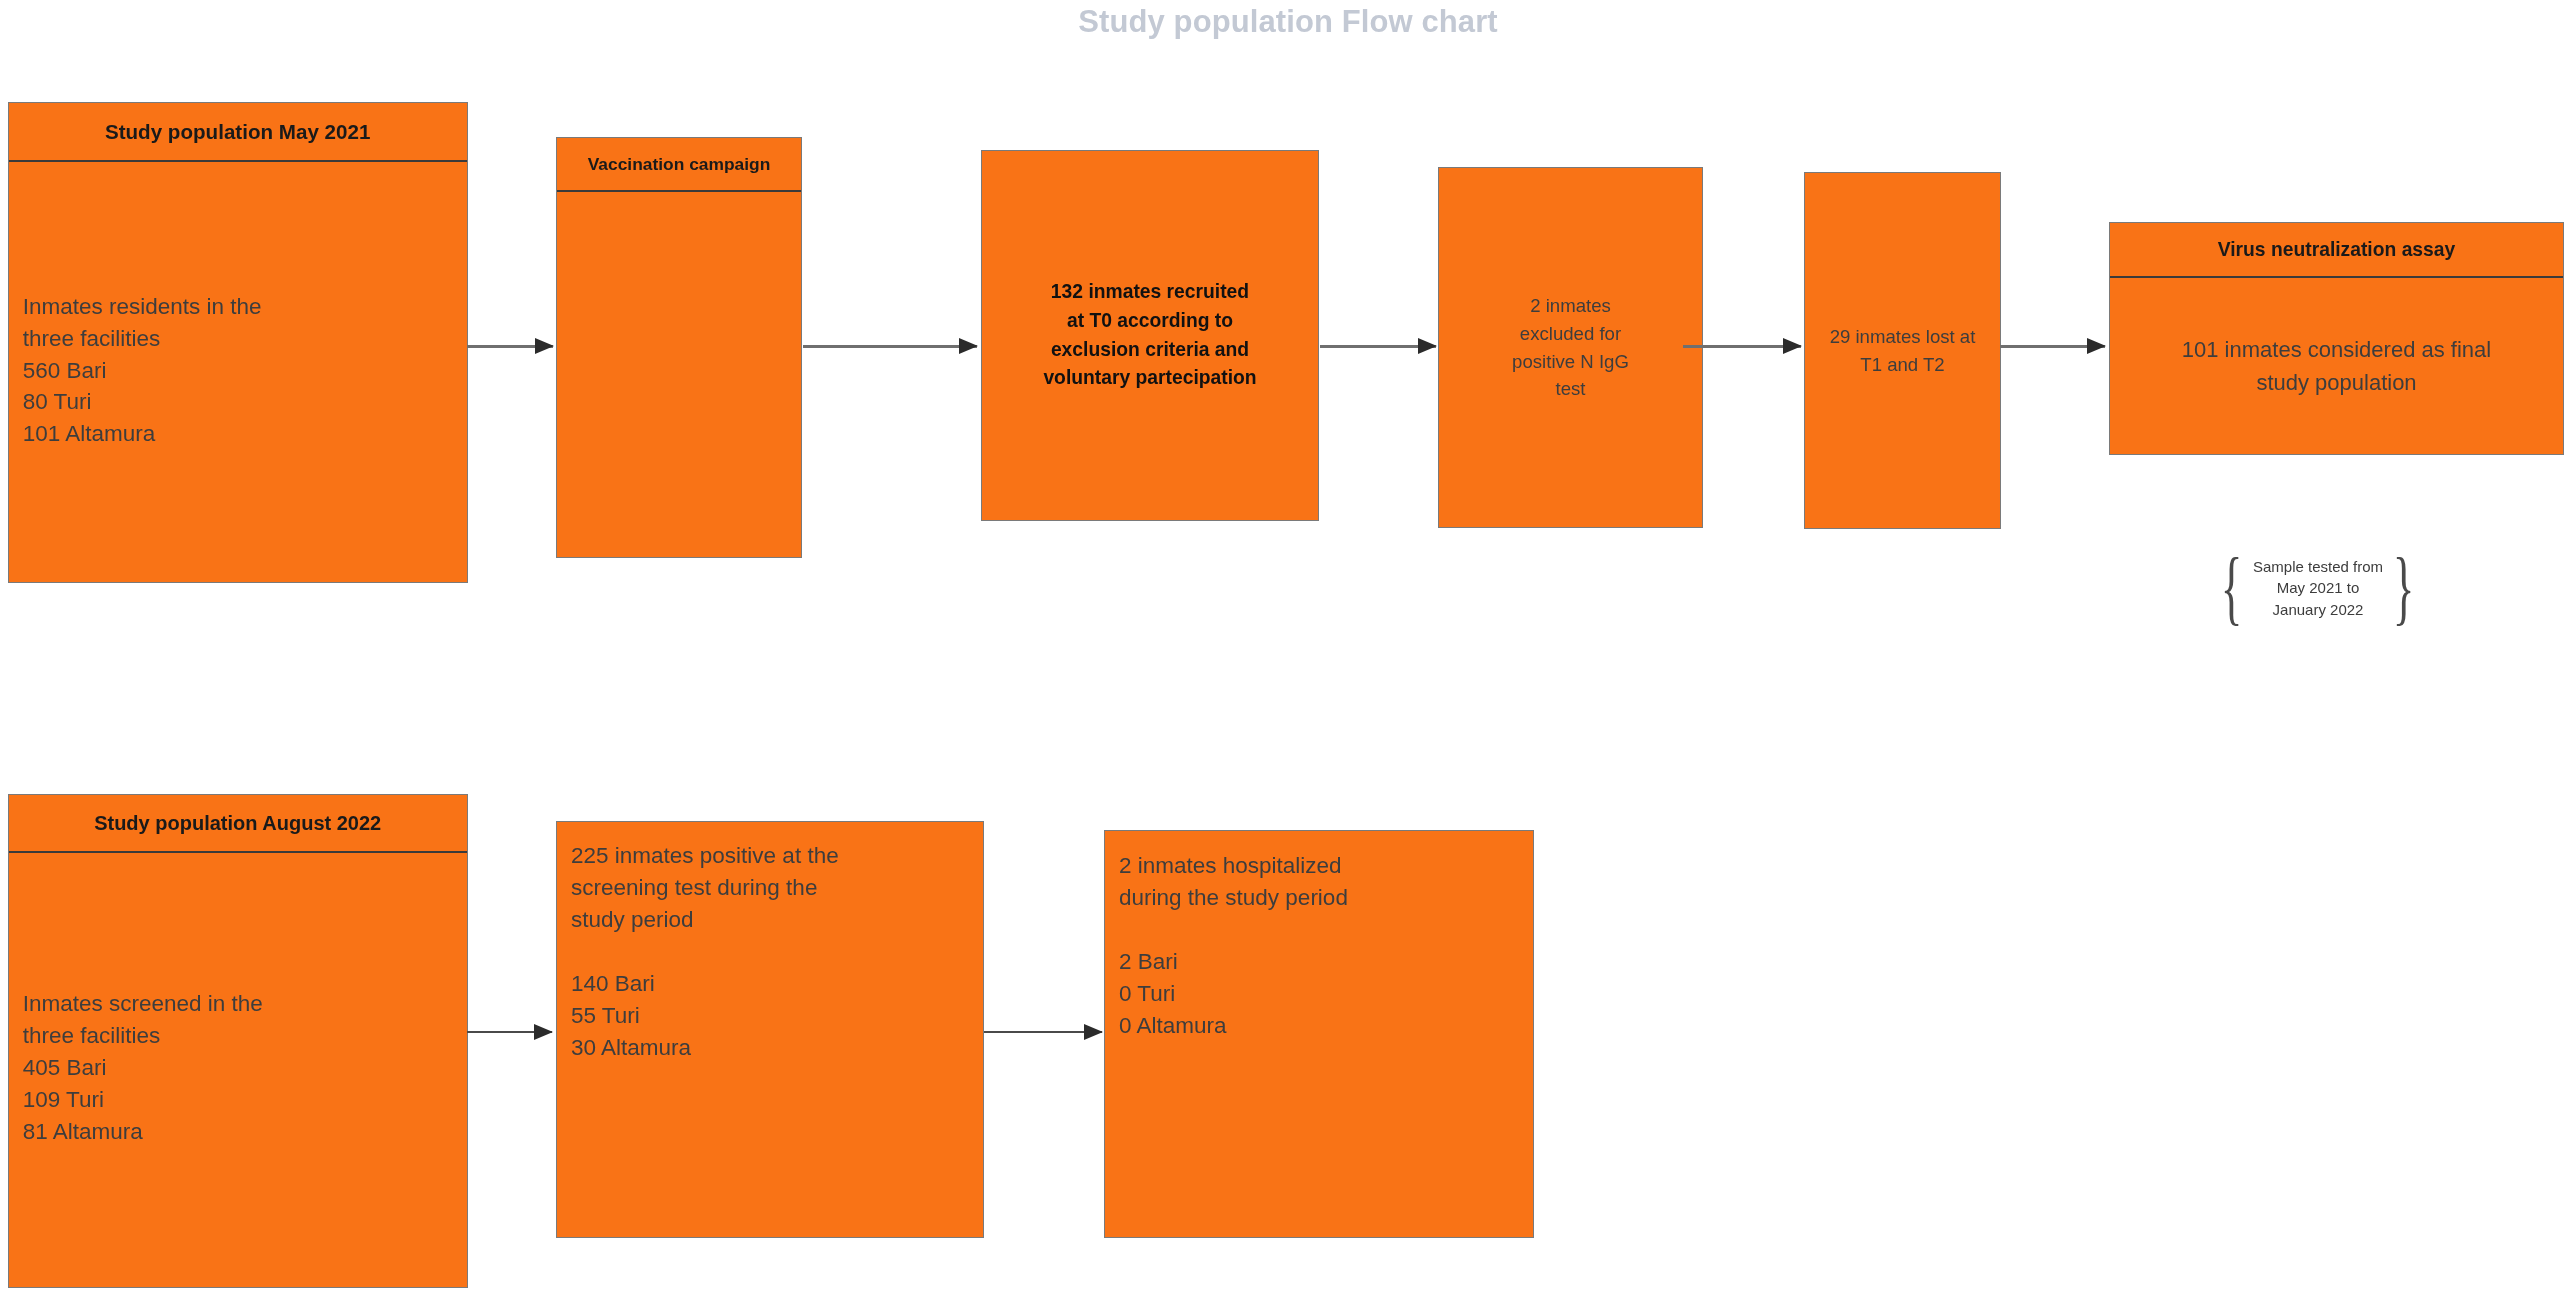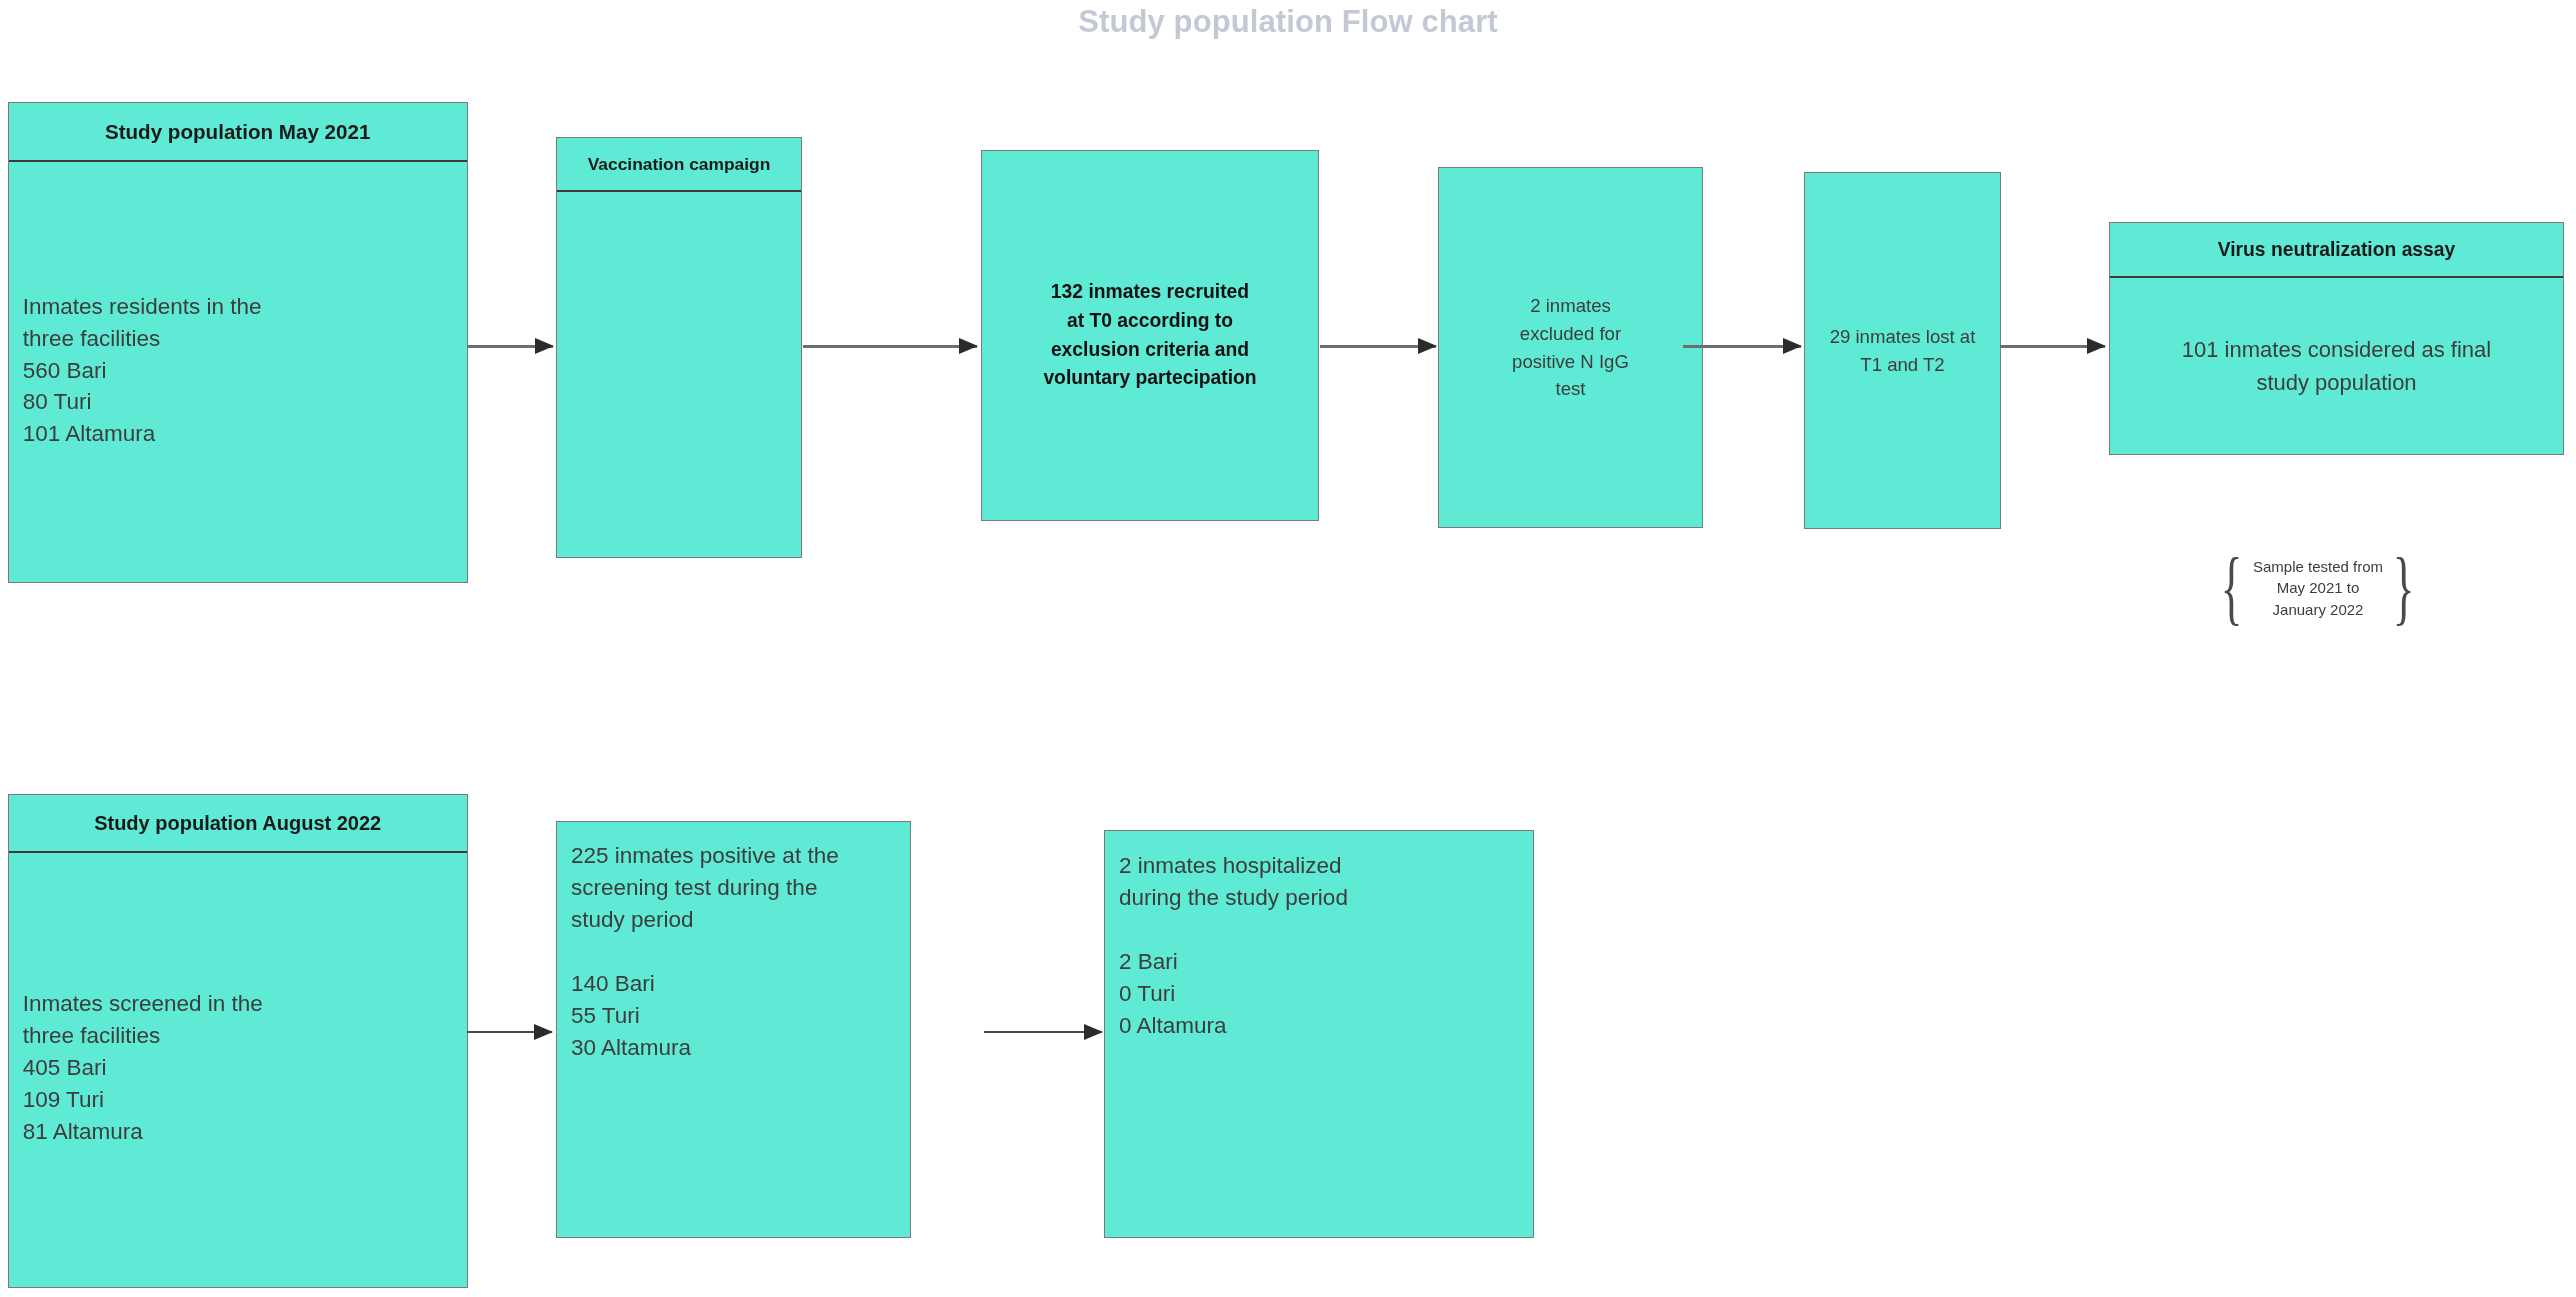--- a/index.html
+++ b/index.html
@@ -30,21 +30,21 @@
     font-weight: bold;
     color: #c3c9d4;
     letter-spacing: 0.1px;
     white-space: nowrap;
   }
 
   
   .node {
     position: absolute;
     box-sizing: border-box;
-    background: #5eead4;
+    background: #f97316;
     border: 1.9px solid #7a7a7a;
   }
   .node .hdr {
     box-sizing: border-box;
     width: 100%;
     text-align: center;
     font-weight: bold;
     color: #1a1a1a;
     border-bottom: 2.6px solid #3a3a3a;
     display: flex;
@@ -177,21 +177,21 @@
     <div class="hdr" style="height:58px; font-size:20px;">Study population August 2022</div>
     <div class="body v-center" style="height:430px; font-size:22.5px; line-height:1.42; padding:0 14px;">Inmates screened in the
 three facilities
 405 Bari
 109 Turi
 81 Altamura</div>
   </div>
 
   <div class="arrow thin" style="left:467px; top:1031px; width:85px;"></div>
 
-  <div class="node" style="left:556px; top:821px; width:355px; height:417px;">
+  <div class="node" style="left:556px; top:821px; width:428px; height:417px;">
     <div class="body" style="height:100%; font-size:22.5px; line-height:1.42; padding:18px 14px 0 14px;">225 inmates positive at the
 screening test during the
 study period
 
 140 Bari
 55 Turi
 30 Altamura</div>
   </div>
 
   <div class="arrow thin" style="left:984px; top:1031px; width:118px;"></div>

